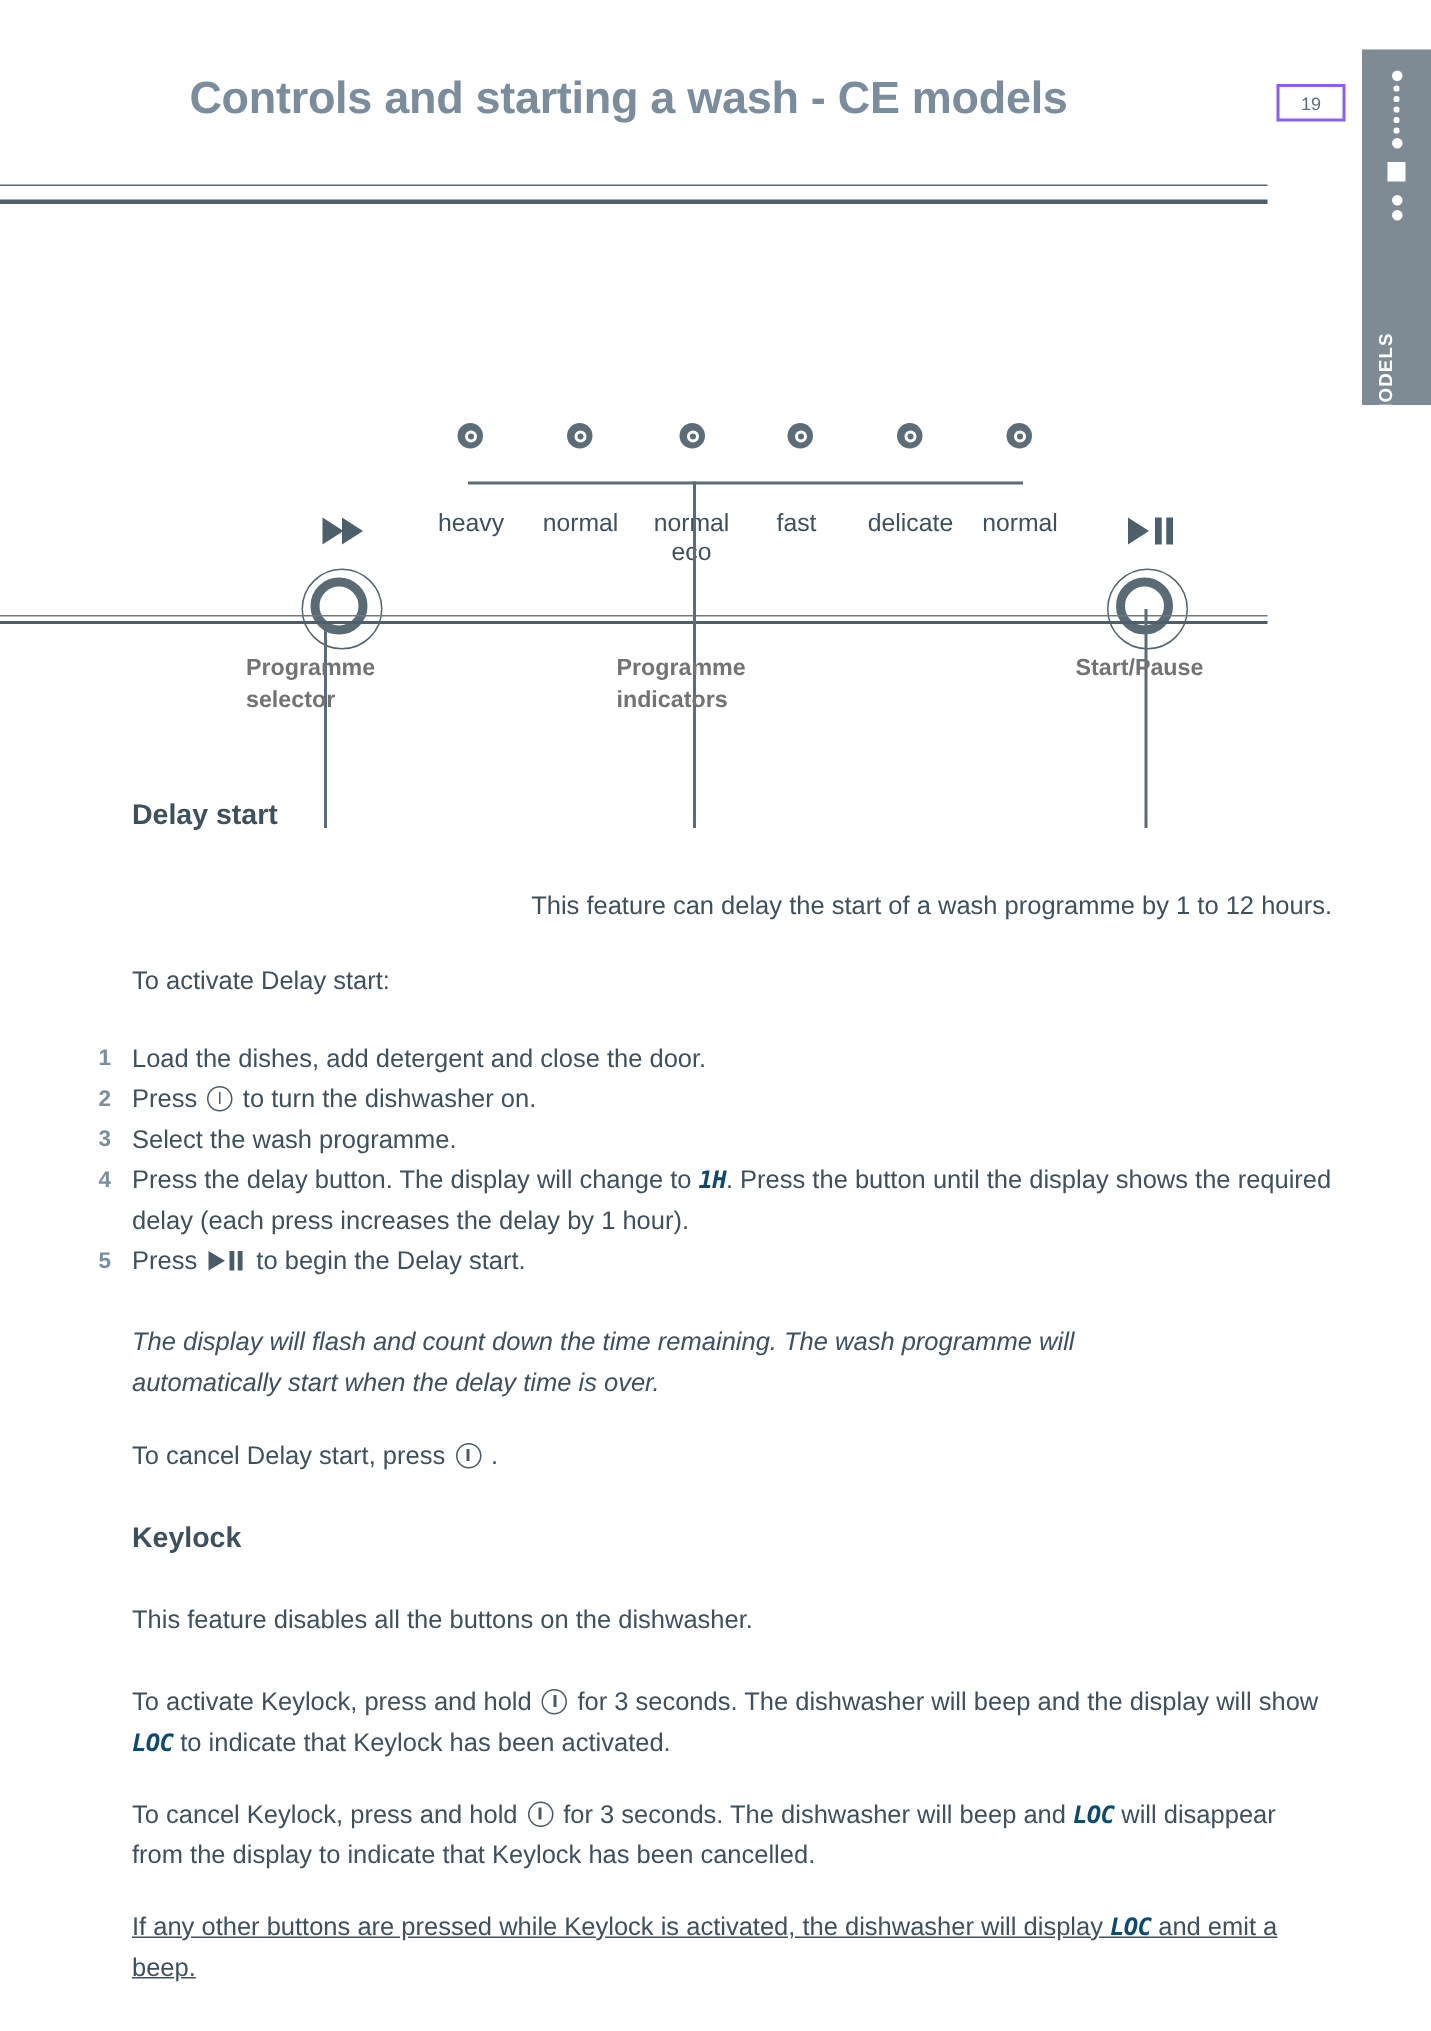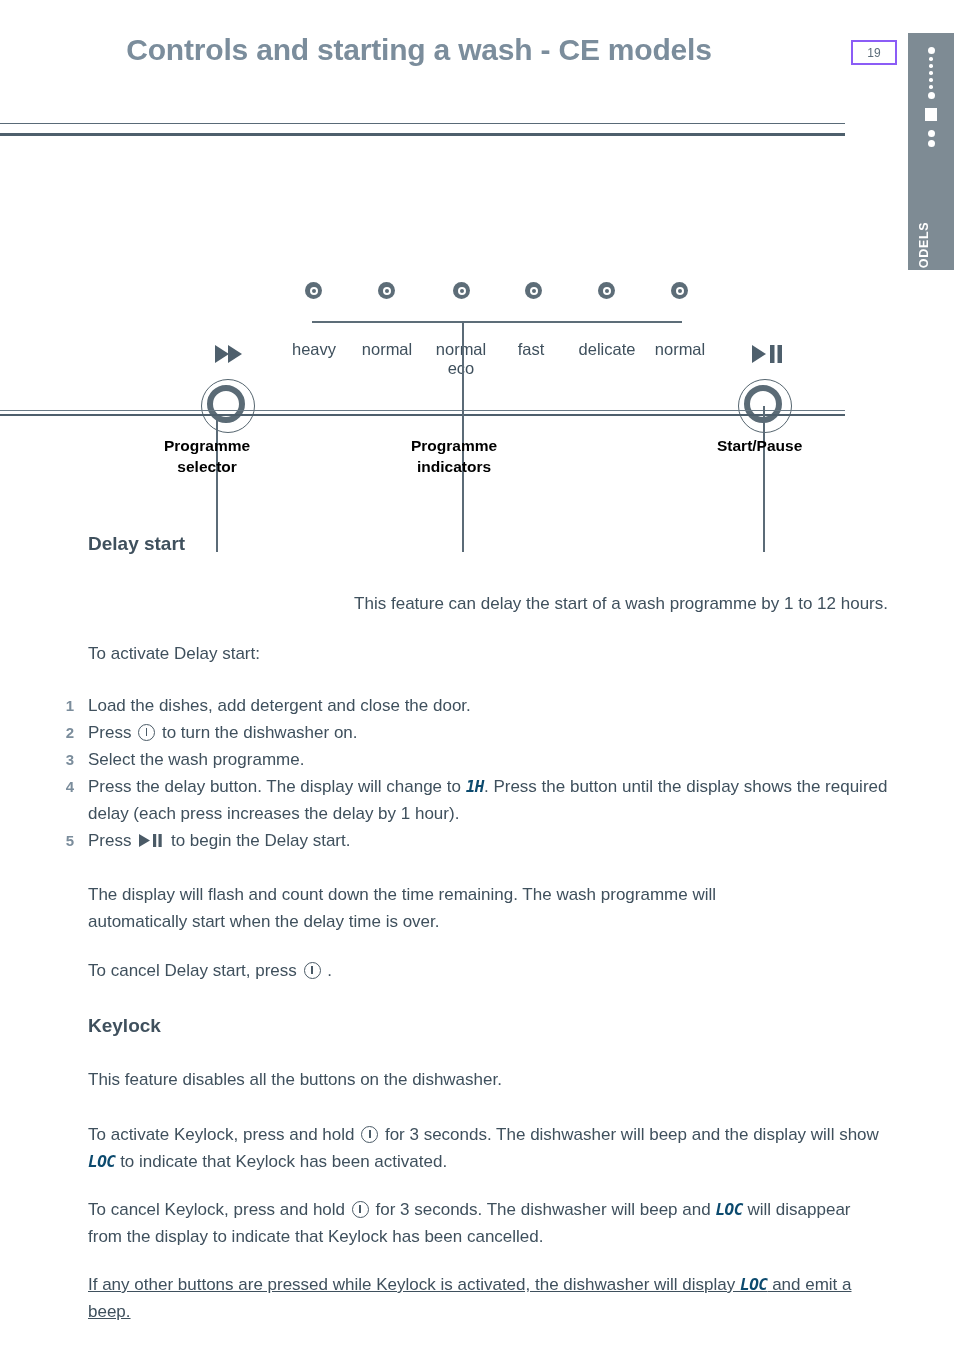--- a/index.html
+++ b/index.html
@@ -12,21 +12,21 @@
     height: 1354px;
     position: relative;
     overflow: hidden;
     font-family: "Liberation Sans", sans-serif;
     color: #3f505d;
   }
 
   
   .header {
     position: absolute;
-    left: 0; top: 0;
+    left: 0; top: 16px;
     width: 954px;
     height: 110px;
   }
   .page-title {
     position: absolute;
     left: 0; top: 33px;
     width: 838px;
     text-align: center;
     font-size: 30px;
     font-weight: bold;
@@ -191,23 +191,22 @@
     background: #5b6b77;
   }
   .leader-selector  { left: 216px; top: 308px; height: 134px; }
   .leader-indicator { left: 462px; top: 211px; height: 231px; }
   .leader-start     { left: 763px; top: 296px; height: 146px; }
 
   .callout {
     position: absolute;
     font-size: 15.5px;
     font-weight: bold;
-    color: #000000;
+    color: #737373;
     line-height: 21px;
-    text-align: center;
   }
   .callout-selector  { left: 164px; top: 325px; }
   .callout-indicator { left: 411px; top: 325px; }
   .callout-start     { left: 717px; top: 325px; }
 
   
   .content {
     position: absolute;
     left: 0; top: 510px;
     width: 954px;
@@ -413,21 +412,21 @@
     <div class="step">
       <div class="step-num">5</div>
       <div class="step-text">Press <span class="ic ic-playpause"><svg width="26" height="15" viewBox="0 0 26 15">
               <polygon points="1,1 12,7.5 1,14" fill="#4a5a66"></polygon>
               <rect x="15" y="1" width="3.2" height="13" fill="#4a5a66"></rect>
               <rect x="20.5" y="1" width="3.2" height="13" fill="#4a5a66"></rect>
             </svg></span> to begin the Delay start.</div>
     </div>
   </div>
 
-  <p class="body-text" style="left:88px; top:371px; width:720px;">The display will flash and count down the time remaining. The wash programme will automatically start when the delay time is over.</p>
+  <p class="body-text" style="left:88px; top:371px; width:720px;font-style:italic;">The display will flash and count down the time remaining. The wash programme will automatically start when the delay time is over.</p>
 
   <div class="body-text" style="left:88px; top:447px; width:800px;">To cancel Delay start, press <span class="ic ic-power"></span> .</div>
 
   <h2 class="section-heading" style="left:88px; top:505px;">Keylock</h2>
 
   <p class="body-text" style="left:88px; top:556px; width:800px;">This feature disables all the buttons on the dishwasher.</p>
 
   <div class="body-text" style="left:88px; top:611px; width:800px;">To activate Keylock, press and hold <span class="ic ic-power"></span> for 3 seconds. The dishwasher will beep and the display will show <span class="lcd">LOC</span> to indicate that Keylock has been activated.</div>
 
   <div class="body-text" style="left:88px; top:686px; width:800px;">To cancel Keylock, press and hold <span class="ic ic-power"></span> for 3 seconds. The dishwasher will beep and <span class="lcd">LOC</span> will disappear from the display to indicate that Keylock has been cancelled.</div>

